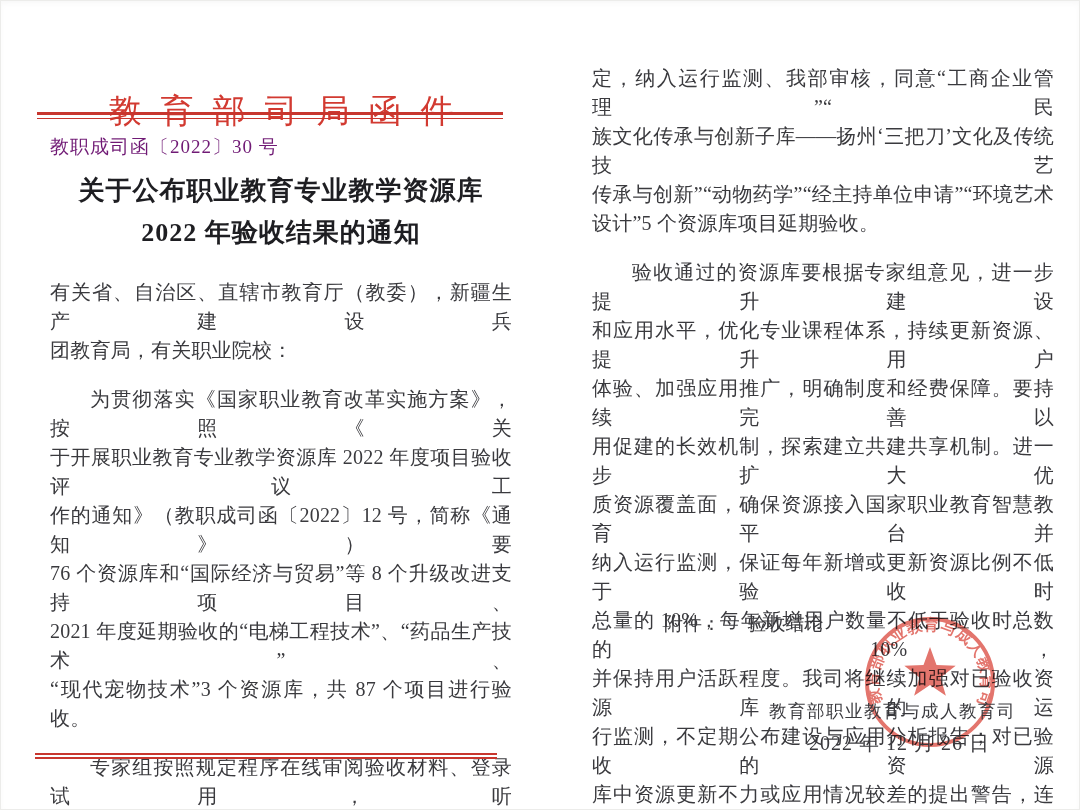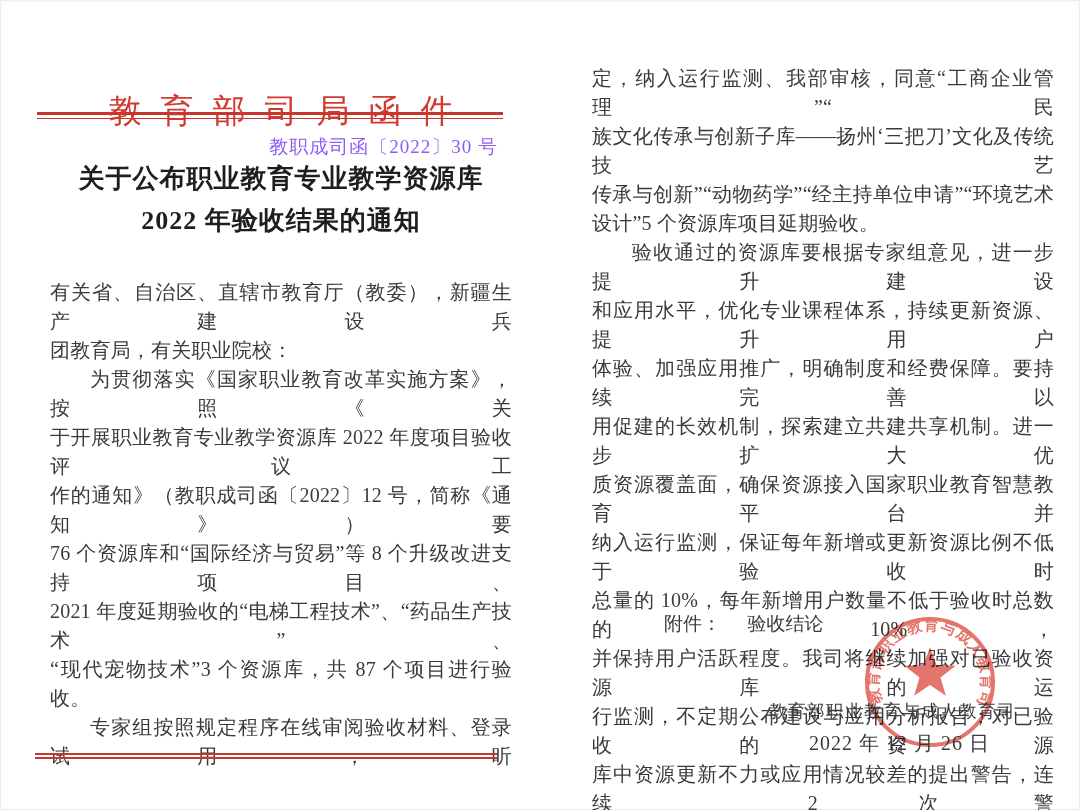--- a/index.html
+++ b/index.html
@@ -26,37 +26,37 @@
     border-top:3px solid var(--rule_red);
     border-bottom:1px solid var(--rule_red);
   }
   .rule-bottom{
     position:absolute;left:35px;top:753px;width:462px;height:2px;
     border-top:2px solid var(--rule_red);
     border-bottom:2px solid var(--rule_red);
   }
   .doc-number{
     position:absolute;left:50px;top:134px;width:448px;
-    text-align:right;font-size:19px;color:#8b5cf6;letter-spacing:1px;
+    font-size:19px;color:#701a75;letter-spacing:1px;
   }
   .subject{
-    position:absolute;left:50px;top:158px;width:462px;
+    position:absolute;left:50px;top:170px;width:462px;
     text-align:center;font-weight:700;font-size:26px;line-height:42px;
     color:#1e1e22;letter-spacing:1px;
   }
   
   .col{
     position:absolute;width:462px;
     font-size:20px;line-height:29px;color:var(--ink);
   }
   .col-left{left:50px;top:278px;}
   .col-right{left:592px;top:64px;}
   .bline{text-align:justify;text-align-last:justify;letter-spacing:.2px;}
   .bline.short{text-align-last:left;}
-  .bline.ind{text-indent:2em;}
+  .bline.ind{text-indent:2em;margin-top:20px;}
   
   .attachment{position:absolute;left:664px;top:611px;font-size:19px;color:var(--ink);}
   .attachment .att-value{margin-left:1.4em;}
   .sig-org{
     position:absolute;right:64px;top:699px;
     font-size:17.5px;color:var(--ink);letter-spacing:1.5px;white-space:nowrap;
   }
   .sig-date{
     position:absolute;right:90px;top:730px;
     font-size:20px;color:var(--ink);letter-spacing:1px;white-space:nowrap;

